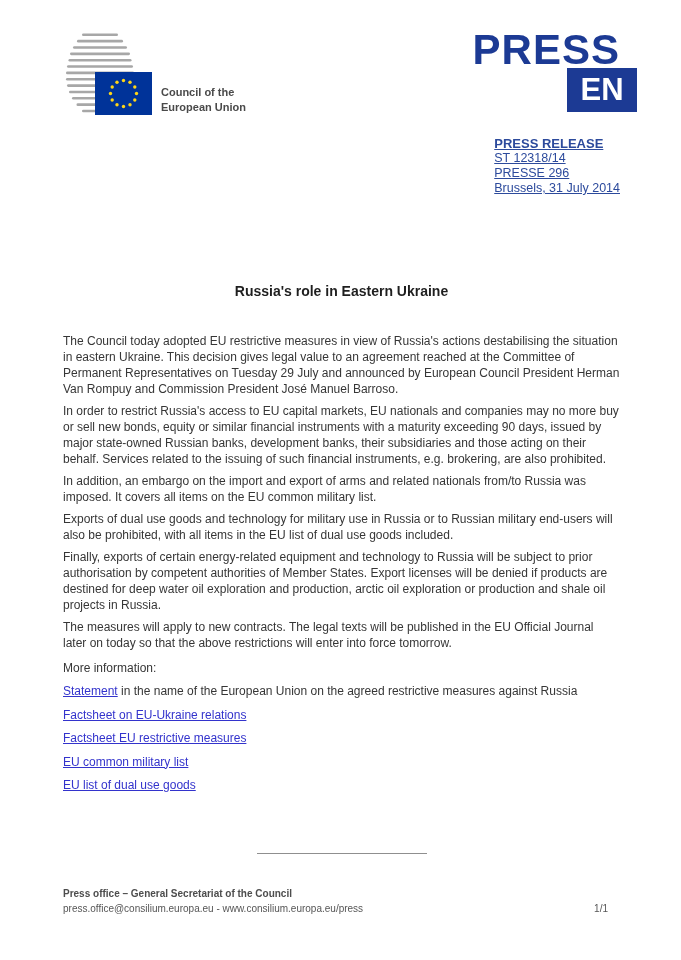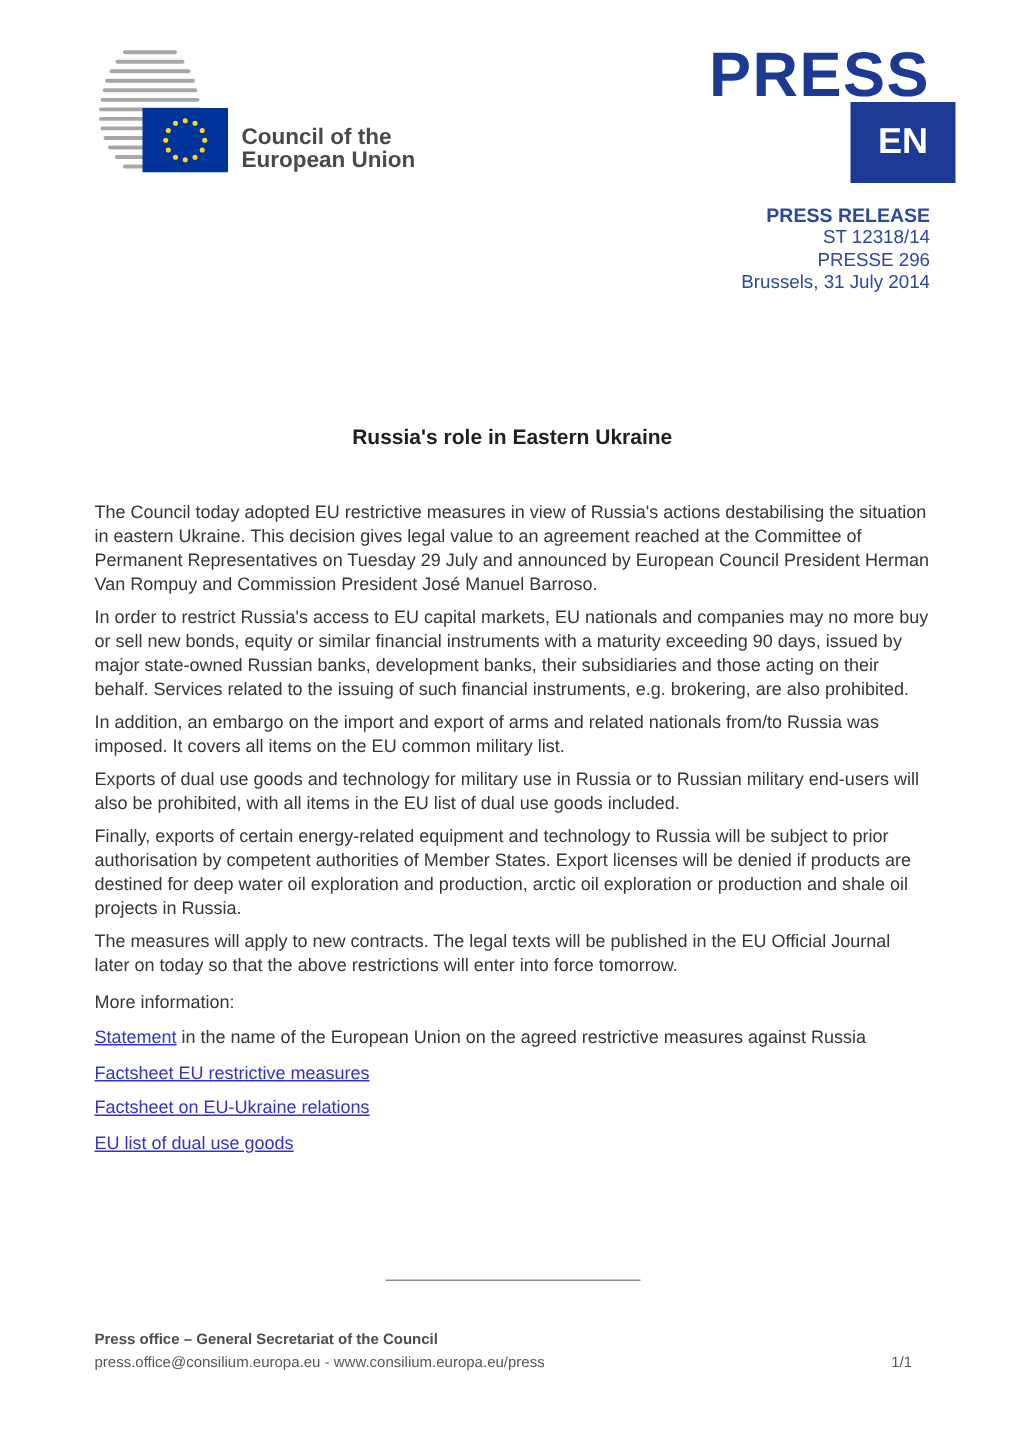--- a/index.html
+++ b/index.html
@@ -9,42 +9,42 @@
     background:#ffffff;
     font-family:"Liberation Sans", sans-serif;
     overflow:hidden;
   }
 
   
   .logo-block { position:absolute; top:33px; left:63px; display:flex; align-items:flex-end; }
   .logo-svg { width:89px; height:82px; display:block; }
   .council-name {
     margin-left:9px; margin-bottom:1px;
-    font-weight:bold; font-size:15px; line-height:14.5px;
+    font-weight:bold; font-size:11px; line-height:14.5px;
     color:#4a4a4a; white-space:nowrap;
   }
 
   .press-wordmark {
     position:absolute; top:26px; right:61px;
     font-size:42px; font-weight:bold; letter-spacing:1px;
     color:var(--brand-blue, #1c3a94);
   }
   .en-box {
     position:absolute; top:68px; right:44px;
-    width:70px; height:54px;
+    width:70px; height:44px;
     background:var(--brand-blue, #1c3a94);
-    color:#ffffff; font-size:24px; font-weight:600;
+    color:#ffffff; font-size:31px; font-weight:600;
     display:flex; align-items:center; justify-content:center;
   }
 
   .meta-block {
     position:absolute; top:136px; right:61px;
-    text-align:right;
+    text-align:left;
     color:var(--meta-blue, #2c4a9c);
-    font-size:12.5px; line-height:15px;
+    font-size:12.5px; line-height:15px;text-decoration:underline;
   }
   .meta-title { font-weight:bold; font-size:13px; }
 
   
   .content {
     position:absolute; top:283px; left:63px; width:557px;
     color:var(--body-text, #363636);
     font-size:12px; line-height:16px;
   }
   .doc-title {
@@ -138,24 +138,27 @@
     <p class="para">Exports of dual use goods and technology for military use in Russia or to Russian military end-users will also be prohibited, with all items in the EU list of dual use goods included.</p>
     <p class="para">Finally, exports of certain energy-related equipment and technology to Russia will be subject to prior authorisation by competent authorities of Member States. Export licenses will be denied if products are destined for deep water oil exploration and production, arctic oil exploration or production and shale oil projects in Russia.</p>
     <p class="para">The measures will apply to new contracts. The legal texts will be published in the EU Official Journal later on today so that the above restrictions will enter into force tomorrow.</p>
 
     <p class="more-info">More information:</p>
 
     <p class="link-line">
       <a class="doc-link">Statement</a><span> in the name of the European Union on the agreed restrictive measures against Russia</span>
     </p>
     <p class="link-line">
+      <a class="doc-link">Factsheet on EU-Ukraine relations</a><span></span>
+    </p>
+    <p class="link-line">
       <a class="doc-link">Factsheet EU restrictive measures</a><span></span>
     </p>
     <p class="link-line">
-      <a class="doc-link">Factsheet on EU-Ukraine relations</a><span></span>
+      <a class="doc-link">EU common military list</a><span></span>
     </p>
     <p class="link-line">
       <a class="doc-link">EU list of dual use goods</a><span></span>
     </p>
   </div>
 
   <hr class="divider">
 
   <div class="footer">
     <div class="footer-office">Press office – General Secretariat of the Council</div>

